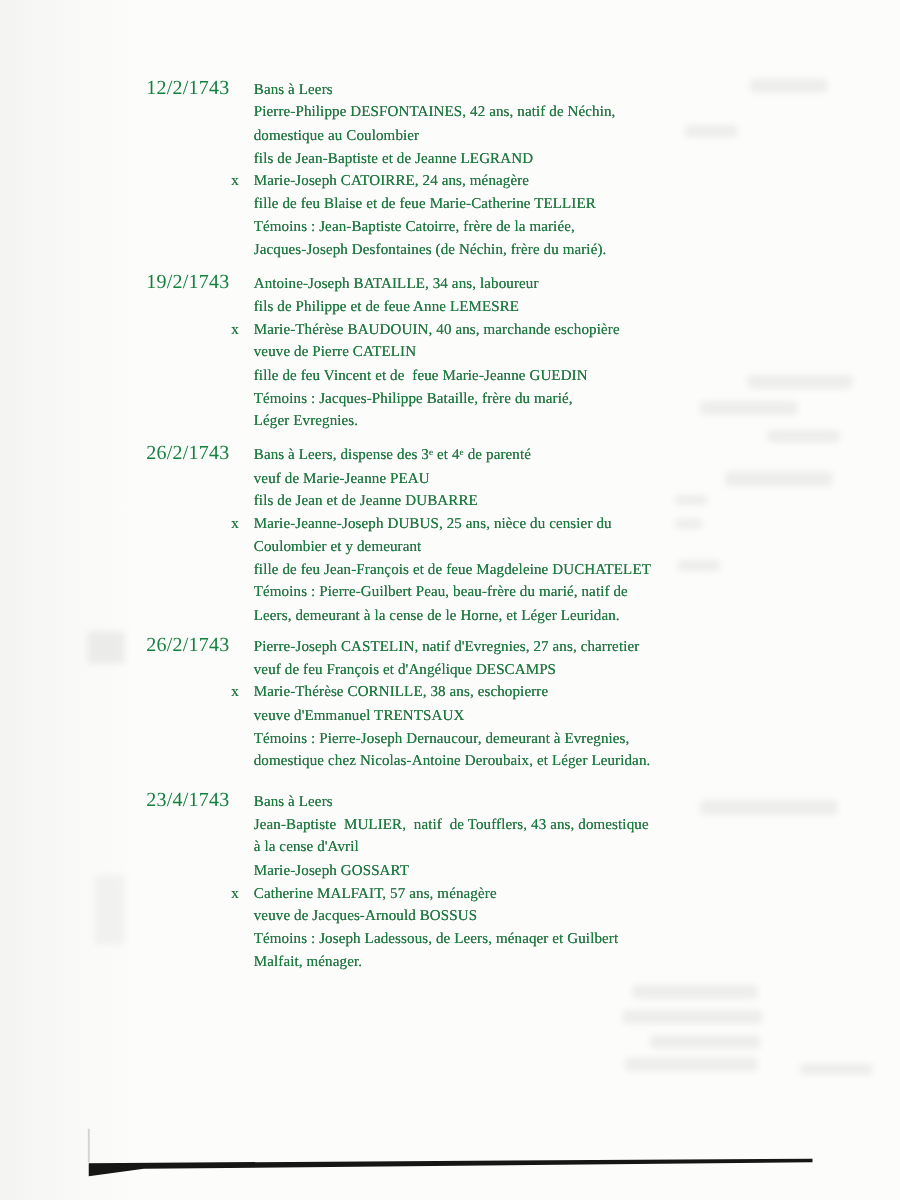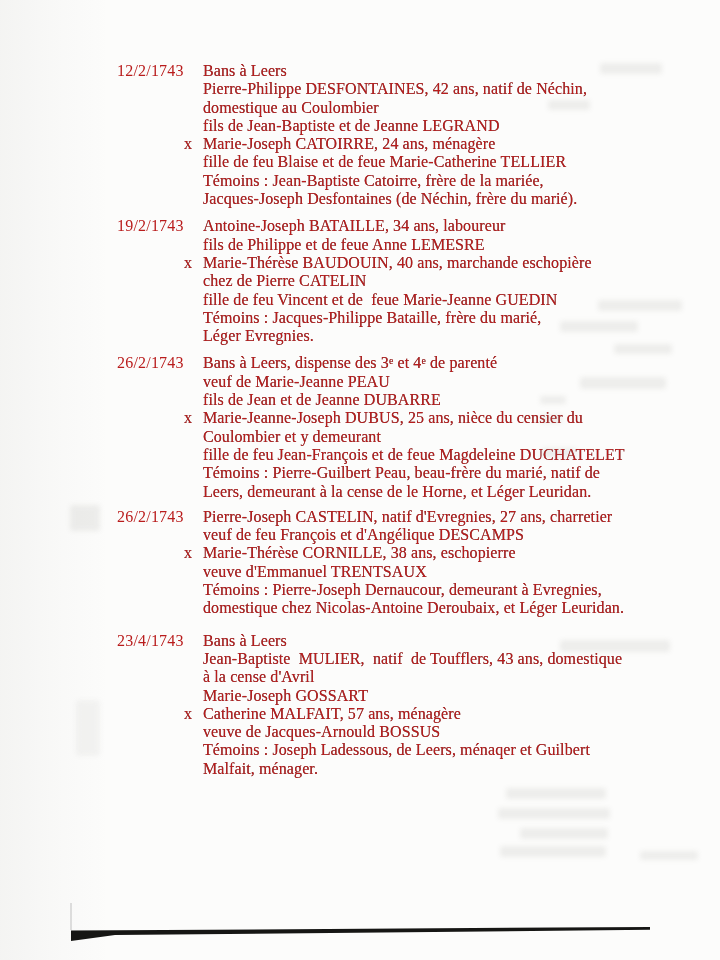--- a/index.html
+++ b/index.html
@@ -3,21 +3,21 @@
 <meta charset="utf-8">
 <style>
   html, body { margin: 0; padding: 0; background: #ffffff; }
   .page {
     position: relative;
     width: 720px;
     height: 960px;
     background: #fcfcfb;
     overflow: hidden;
     font-family: "Liberation Serif", "DejaVu Serif", serif;
-    color: #b91c1c;
+    color: #15803d;
   }
   
   .page::before {
     content: "";
     position: absolute;
     left: 0; top: 0; bottom: 0;
     width: 110px;
     background: linear-gradient(to right, rgba(90,90,85,0.05), rgba(90,90,85,0.02) 55%, transparent);
     pointer-events: none;
   }
@@ -35,21 +35,21 @@
   .date {
     width: 86px;
     flex-shrink: 0;
     font-size: 16px;
     line-height: 18.3px;
     letter-spacing: 0.2px;
     white-space: pre;
   }
   .body { position: relative; }
   .line {
-    font-size: 16px;
+    font-size: 12px;
     line-height: 18.3px;
     letter-spacing: 0.1px;
     white-space: pre;
     position: relative;
     text-shadow: 0 0 0.5px rgba(20,20,20,0.65);
   }
   .marker {
     position: absolute;
     left: -24px;
     width: 18px;
@@ -94,21 +94,21 @@
           <div class="line"><span class="text">Témoins : Jean-Baptiste Catoirre, frère de la mariée,</span></div>
           <div class="line"><span class="text">Jacques-Joseph Desfontaines (de Néchin, frère du marié).</span></div>
         </div>
       </div>
       <div class="record">
         <div class="date">19/2/1743</div>
         <div class="body">
           <div class="line"><span class="text">Antoine-Joseph BATAILLE, 34 ans, laboureur</span></div>
           <div class="line"><span class="text">fils de Philippe et de feue Anne LEMESRE</span></div>
           <div class="line"><span class="marker">x</span><span class="text">Marie-Thérèse BAUDOUIN, 40 ans, marchande eschopière</span></div>
-          <div class="line"><span class="text">chez de Pierre CATELIN</span></div>
+          <div class="line"><span class="text">veuve de Pierre CATELIN</span></div>
           <div class="line"><span class="text">fille de feu Vincent et de  feue Marie-Jeanne GUEDIN</span></div>
           <div class="line"><span class="text">Témoins : Jacques-Philippe Bataille, frère du marié,</span></div>
           <div class="line"><span class="text">Léger Evregnies.</span></div>
         </div>
       </div>
       <div class="record">
         <div class="date">26/2/1743</div>
         <div class="body">
           <div class="line"><span class="text"><span>Bans à Leers, dispense des 3</span><sup>e</sup><span> et 4</span><sup>e</sup><span> de parenté</span></span></div>
           <div class="line"><span class="text">veuf de Marie-Jeanne PEAU</span></div>

